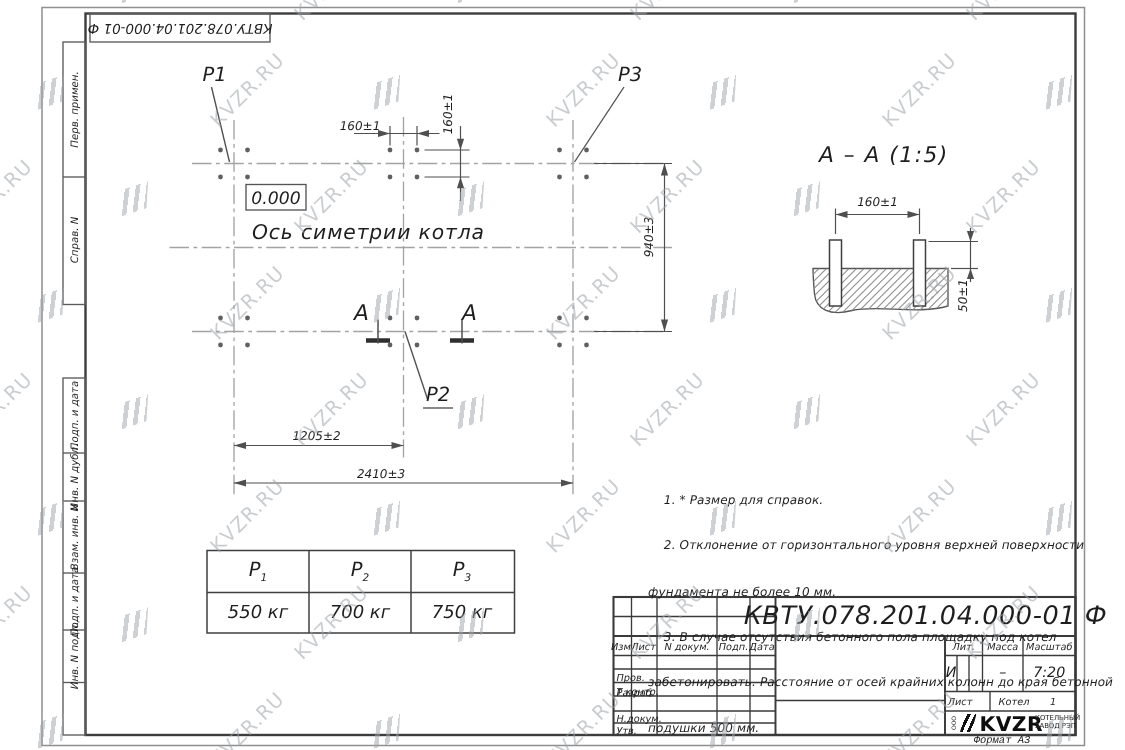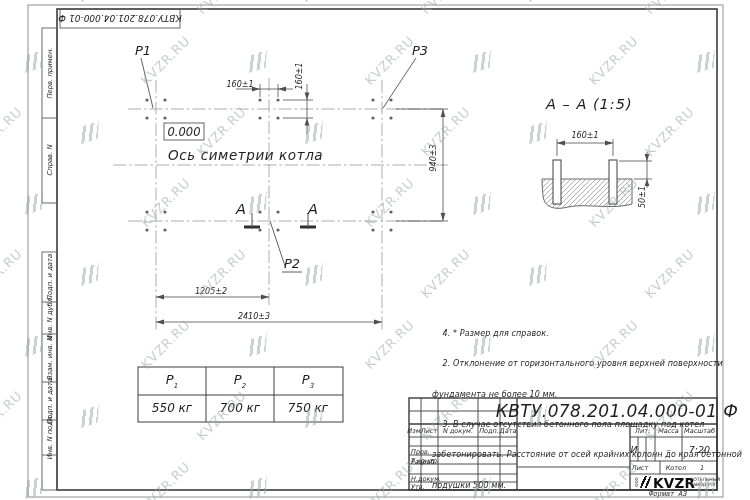--- a/index.html
+++ b/index.html
@@ -246,21 +246,21 @@
   <div class="abs g rot90" style="left:299px;top:76px;font-size:8px;">160±1</div>
   <div class="abs g rot90" style="left:433px;top:158px;font-size:8px;">940±3</div>
   <div class="abs g ctr" style="left:211px;top:291px;font-size:8px;">1205±2</div>
   <div class="abs g ctr" style="left:254px;top:316px;font-size:8px;">2410±3</div>
 
   <div class="abs g" style="left:546px;top:96px;font-size:14.5px;letter-spacing:1px;">А – А (1:5)</div>
   <div class="abs g ctr" style="left:585px;top:135px;font-size:8px;">160±1</div>
   <div class="abs g rot90" style="left:642px;top:197px;font-size:8px;">50±1</div>
 
   <div class="abs g notes" style="left:432px;top:309px;width:285px;">
-    <div>    4. * Размер для справок.</div>
+    <div>    1. * Размер для справок.</div>
     <div>    2. Отклонение от горизонтального уровня верхней поверхности</div>
     <div>фундамента не более 10 мм.</div>
     <div>    3. В случае отсутствия бетонного пола площадку под котел</div>
     <div>забетонировать. Расстояние от осей крайних колонн до края бетонной</div>
     <div>подушки 500 мм.</div>
     
     
   </div>
 
   <div class="abs g ctr" style="left:172px;top:381px;font-size:13px;"><span>P</span><sub style="font-size:7px;">1</sub></div>

